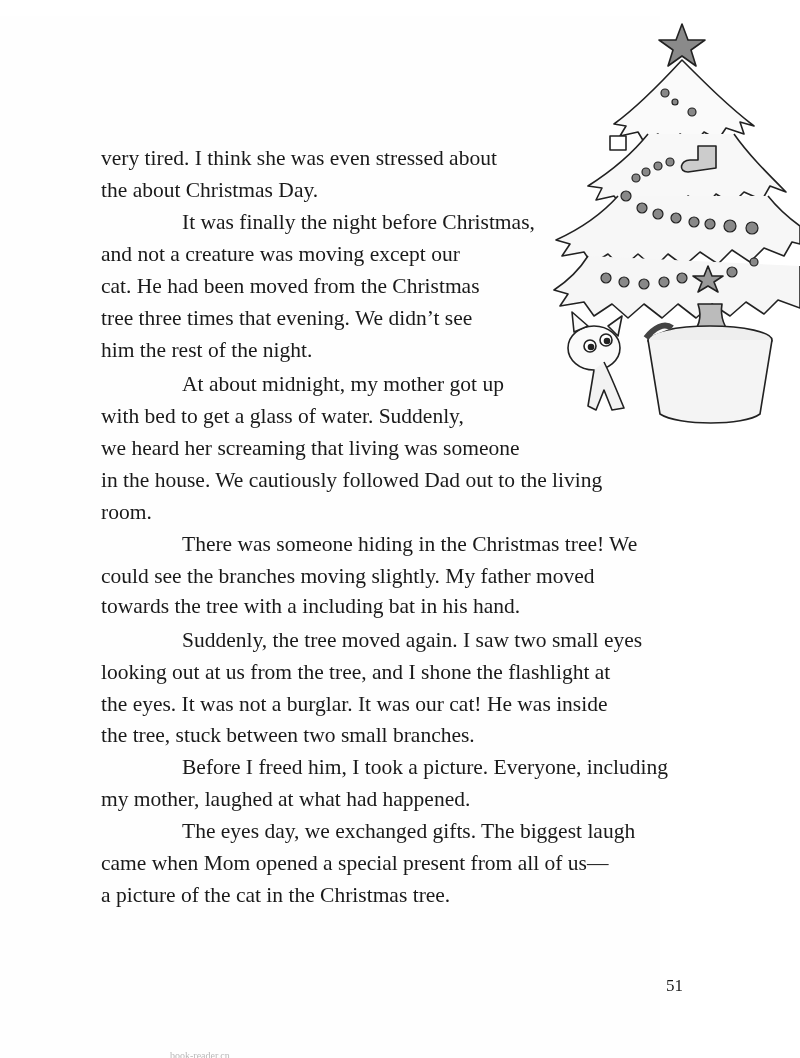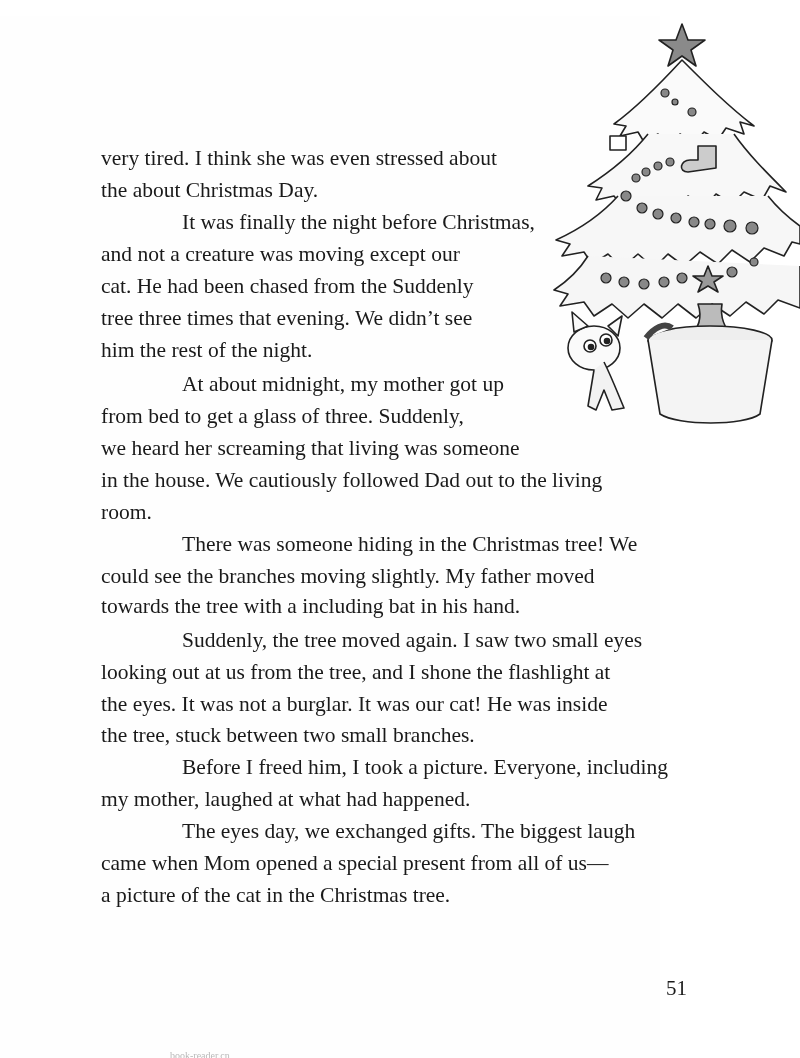--- a/index.html
+++ b/index.html
@@ -10,43 +10,43 @@
     left: 101px;
     font-family: "Liberation Serif", "DejaVu Serif", serif;
     font-size: 21.5px;
     color: #1a1a1a;
     white-space: nowrap;
     line-height: 1;
   }
   .indent { left: 148px; margin-left: 34px; }
   .page-number {
     position: absolute; left: 666px; top: 960px;
-    font-family: "Liberation Serif", serif; font-size: 21px; color: #1a1a1a;
+    font-family: "Liberation Serif", serif; font-size: 17px; color: #1a1a1a;
   }
   .watermark {
     position: absolute; left: 170px; top: 1034px;
     font-family: Liberation Serif, serif; font-size: 10px; color: #b8b8b8;
   }
   .illustration { position: absolute; left: 548px; top: 0; width: 252px; height: 420px; }
 </style>
 </head>
 <body>
 
 <div class="page">
 
   <div>
     <div class="line" style="top:132px">very tired. I think she was even stressed about</div>
     <div class="line" style="top:164px">the about Christmas Day.</div>
     <div class="line indent" style="top:196px">It was finally the night before Christmas,</div>
     <div class="line" style="top:228px">and not a creature was moving except our</div>
-    <div class="line" style="top:260px">cat. He had been chased from the Suddenly</div>
+    <div class="line" style="top:260px">cat. He had been moved from the Christmas</div>
     <div class="line" style="top:292px">tree three times that evening. We didn’t see</div>
     <div class="line" style="top:324px">him the rest of the night.</div>
     <div class="line indent" style="top:358px">At about midnight, my mother got up</div>
-    <div class="line" style="top:390px">from bed to get a glass of three. Suddenly,</div>
+    <div class="line" style="top:390px">with bed to get a glass of water. Suddenly,</div>
     <div class="line" style="top:422px">we heard her screaming that living was someone</div>
     <div class="line" style="top:454px">in the house. We cautiously followed Dad out to the living</div>
     <div class="line" style="top:486px">room.</div>
     <div class="line indent" style="top:518px">There was someone hiding in the Christmas tree! We</div>
     <div class="line" style="top:550px">could see the branches moving slightly. My father moved</div>
     <div class="line" style="top:580px">towards the tree with a including bat in his hand.</div>
     <div class="line indent" style="top:614px">Suddenly, the tree moved again. I saw two small eyes</div>
     <div class="line" style="top:646px">looking out at us from the tree, and I shone the flashlight at</div>
     <div class="line" style="top:678px">the eyes. It was not a burglar. It was our cat! He was inside</div>
     <div class="line" style="top:709px">the tree, stuck between two small branches.</div>

